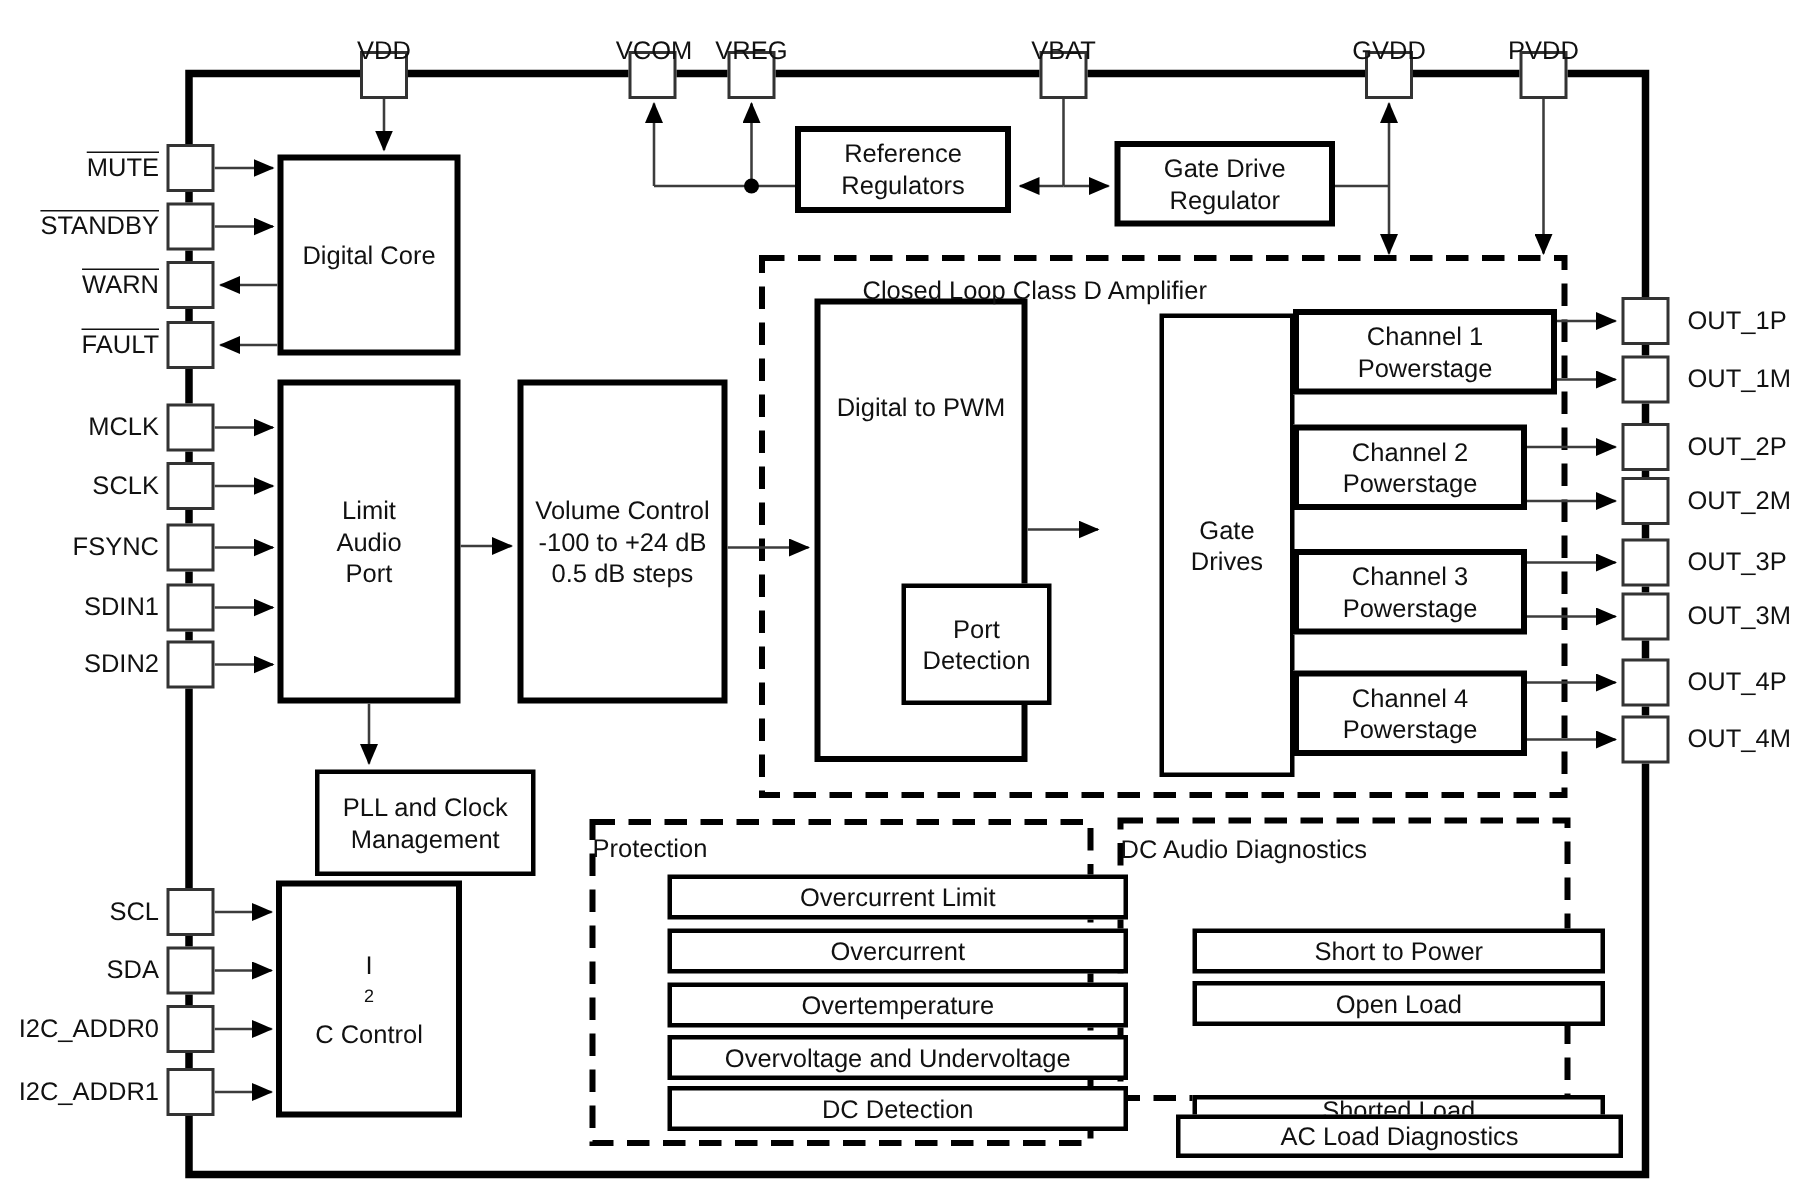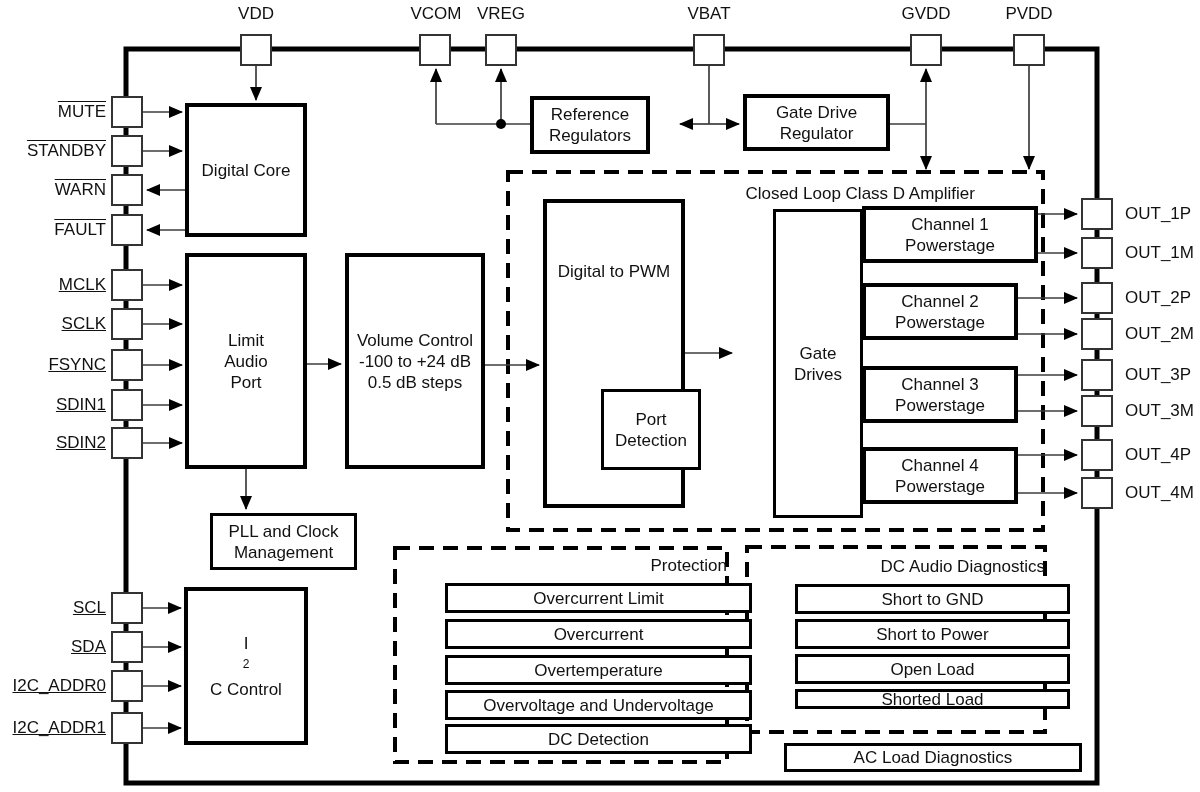--- a/index.html
+++ b/index.html
@@ -8,25 +8,25 @@
   svg.wires{position:absolute;left:0;top:0;z-index:1;}
   .box{position:absolute;background:#fff;border:4px solid #000;box-sizing:border-box;
        display:flex;flex-direction:column;align-items:center;justify-content:center;
        text-align:center;line-height:21px;z-index:2;}
   .b3{border-width:3px;margin-left:37px;}
   .box span{display:block;white-space:nowrap;}
   .pwm{justify-content:flex-start;padding-top:58px;}
   .pin{position:absolute;width:32px;height:32px;background:#fff;border:2px solid #333;
        box-sizing:border-box;z-index:3;}
   .lbl{position:absolute;z-index:4;white-space:nowrap;line-height:20px;}
-  .lp{left:0;width:106px;text-align:right;text-decoration:underline;}
+  .lp{left:0;width:106px;text-align:right;}
   .rp{left:1125px;}
-  .tp{transform:translateX(-50%);}
+  .tp{transform:translateX(-50%);margin-top:20px;}
   .ov{text-decoration:overline;text-align:right;}
-  .title{position:absolute;z-index:4;text-align:right;white-space:nowrap;}
+  .title{position:absolute;z-index:4;text-align:left;white-space:nowrap;}
   sup{font-size:12px;vertical-align:6px;}
 </style>
 </head>
 <body>
 
 <div class="stage">
 
   <svg class="wires" width="1200" height="792" viewBox="0 0 1200 792">
     <defs>
       <marker id="ah" viewBox="0 0 14 12" refX="13" refY="6" markerWidth="14" markerHeight="12" markerUnits="userSpaceOnUse" orient="auto">
@@ -100,31 +100,31 @@
     <span>Audio</span>
     <span>Port</span>
   </div>
 
   <div class="box" style="left:345px;top:253px;width:140px;height:216px">
     <span>Volume Control</span>
     <span>-100 to +24 dB</span>
     <span>0.5 dB steps</span>
   </div>
 
-  <div class="box" style="left:530px;top:96px;width:120px;height:58px">
+  <div class="box" style="left:530px;top:84px;width:144px;height:58px">
     <span>Reference</span>
     <span>Regulators</span>
   </div>
 
   <div class="box" style="left:743px;top:94px;width:147px;height:57px">
     <span>Gate Drive</span>
     <span>Regulator</span>
   </div>
 
-  <div class="box b3" style="left:173px;top:513px;width:147px;height:57px">
+  <div class="box b3" style="left:173px;top:513px;width:147px;height:71px">
     <span>PLL and Clock</span>
     <span>Management</span>
   </div>
 
   <div class="box" style="left:184px;top:587px;width:124px;height:158px">
     <span><span>I</span><sup>2</sup><span>C Control</span></span>
   </div>
 
   <div class="title" style="left:575px;top:184px;width:400px">Closed Loop Class D Amplifier</div>
 
@@ -170,30 +170,27 @@
     <span>Overtemperature</span>
   </div>
   <div class="box b3" style="left:408px;top:690px;width:307px;height:30px">
     <span>Overvoltage and Undervoltage</span>
   </div>
   <div class="box b3" style="left:408px;top:724px;width:307px;height:30px">
     <span>DC Detection</span>
   </div>
 
   <div class="title" style="left:747px;top:557px;width:298px">DC Audio Diagnostics</div>
-  <div class="box b3" style="left:758px;top:584px;width:275px;height:30px">
-    <span>Short to GND</span>
-  </div>
   <div class="box b3" style="left:758px;top:619px;width:275px;height:30px">
     <span>Short to Power</span>
   </div>
   <div class="box b3" style="left:758px;top:654px;width:275px;height:30px">
     <span>Open Load</span>
   </div>
-  <div class="box b3" style="left:758px;top:689px;width:275px;height:20px">
+  <div class="box b3" style="left:758px;top:730px;width:275px;height:20px">
     <span>Shorted Load</span>
   </div>
 
   <div class="box b3" style="left:747px;top:743px;width:298px;height:29px">
     <span>AC Load Diagnostics</span>
   </div>
 
   <div class="pin" style="left:240px;top:34px"></div>
   <div class="pin" style="left:419px;top:34px"></div>
   <div class="pin" style="left:485px;top:34px"></div>

